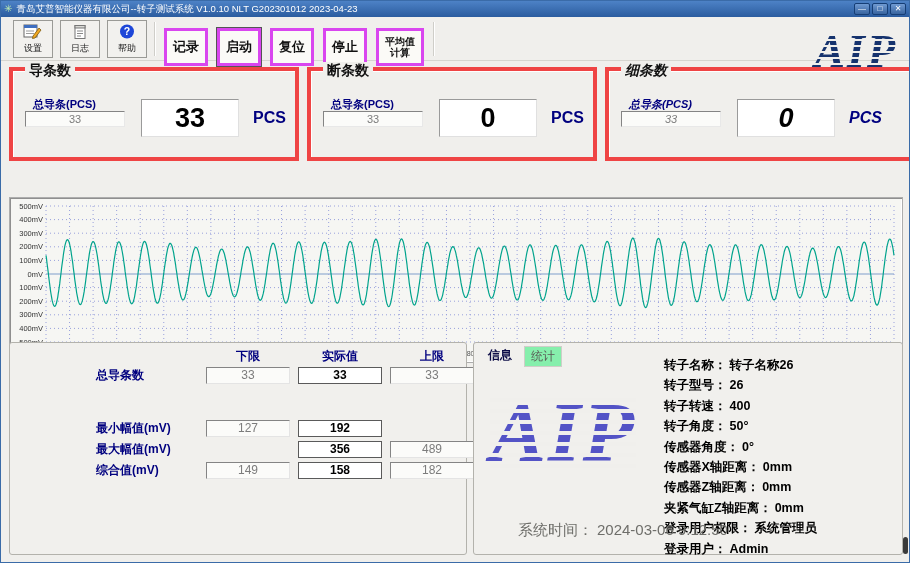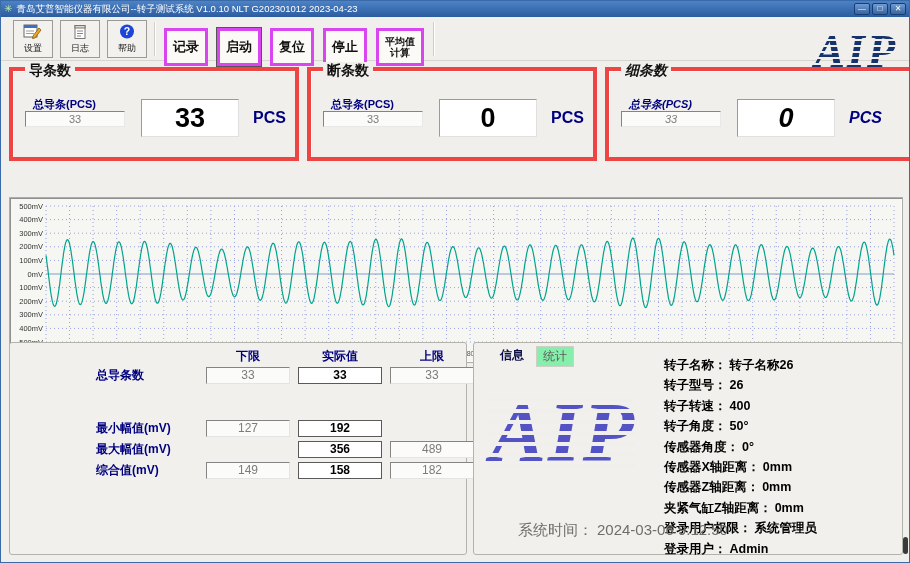--- a/index.html
+++ b/index.html
@@ -71,21 +71,21 @@
   .res-row.header { height:18px; }
   .res-row.spacer { height:32px; }
   .res-label { width:110px; font-size:12px; font-weight:bold; color:#00007f; }
   .res-head { width:84px; margin-right:8px; text-align:center; font-size:12px; font-weight:bold; color:#00007f; }
   .res-cell { width:84px; margin-right:8px; height:17px; font-size:12px; text-align:center; line-height:15px; }
   .res-cell.limit { background:#fbfbf9; border:1px solid; border-color:#848484 #e4e4e4 #e4e4e4 #848484; color:#7c7c7c; }
   .res-cell.actual { background:#ffffff; border:1px solid #5a5a5a; color:#000; font-weight:bold; }
   .res-cell.blank { visibility:hidden; }
 
   .tabs { position:absolute; left:8px; top:3px; display:flex; align-items:flex-start; }
-  .tab { font-size:12px; padding:1px 6px; cursor:pointer;margin-left:12px; }
+  .tab { font-size:12px; padding:1px 6px; cursor:pointer; }
   .tab.active { font-weight:bold; color:#0b0b46; }
   .tab.inactive { background:#86efac; border:1px solid #cfcec8; color:#5a5a56; margin-left:6px; }
 
   .info-fields { position:absolute; left:190px; top:14px; }
   .info-row { height:20.4px; font-size:12.5px; color:#000; white-space:nowrap; }
   .info-row .lbl { font-weight:bold; }
   .info-row .val { font-weight:bold; margin-left:3px; }
   .sys-time { position:absolute; left:44px; top:178px; font-size:15px; color:#6e6e6a; }
   .sys-time .val { margin-left:4px; }
 

